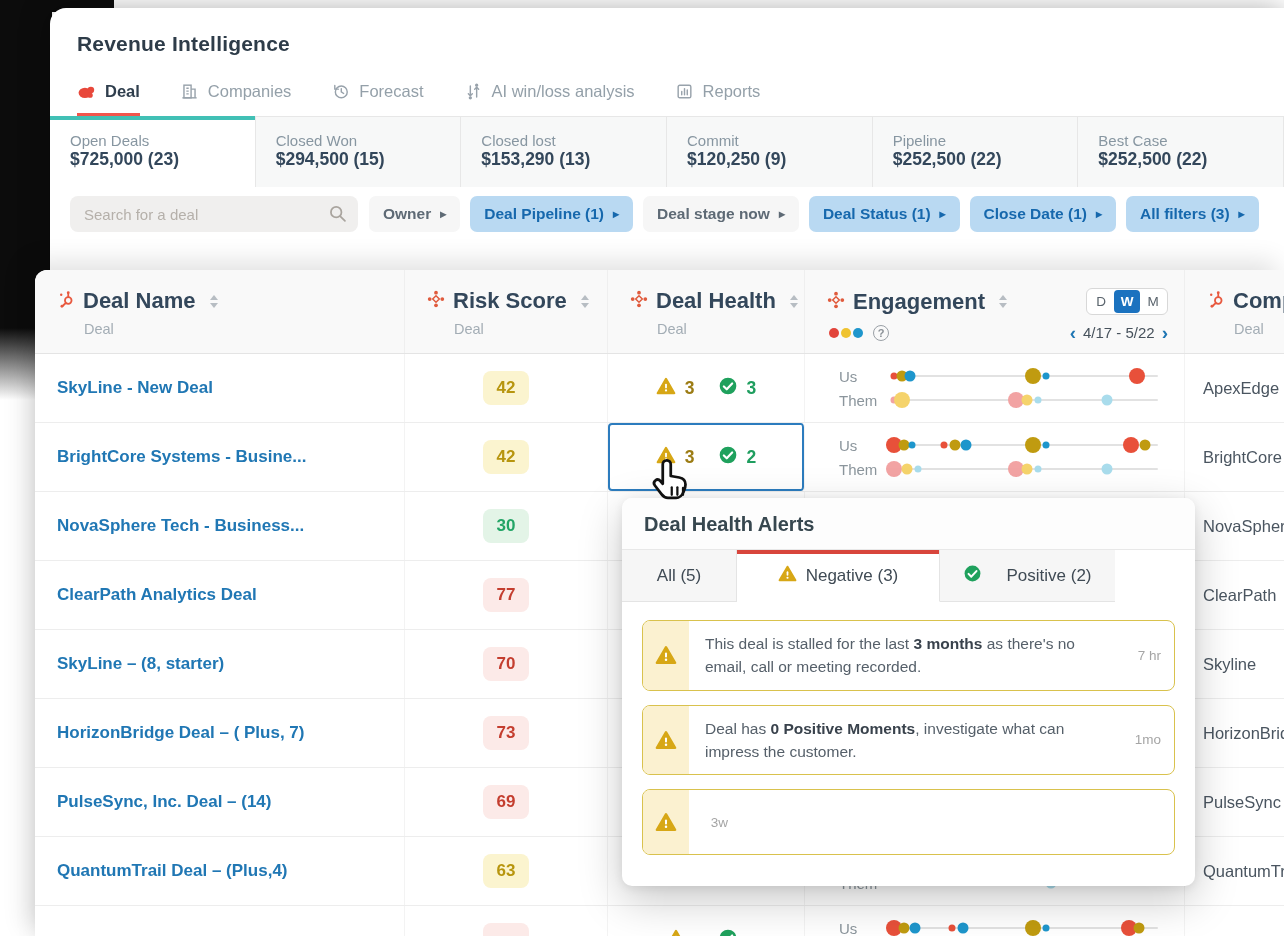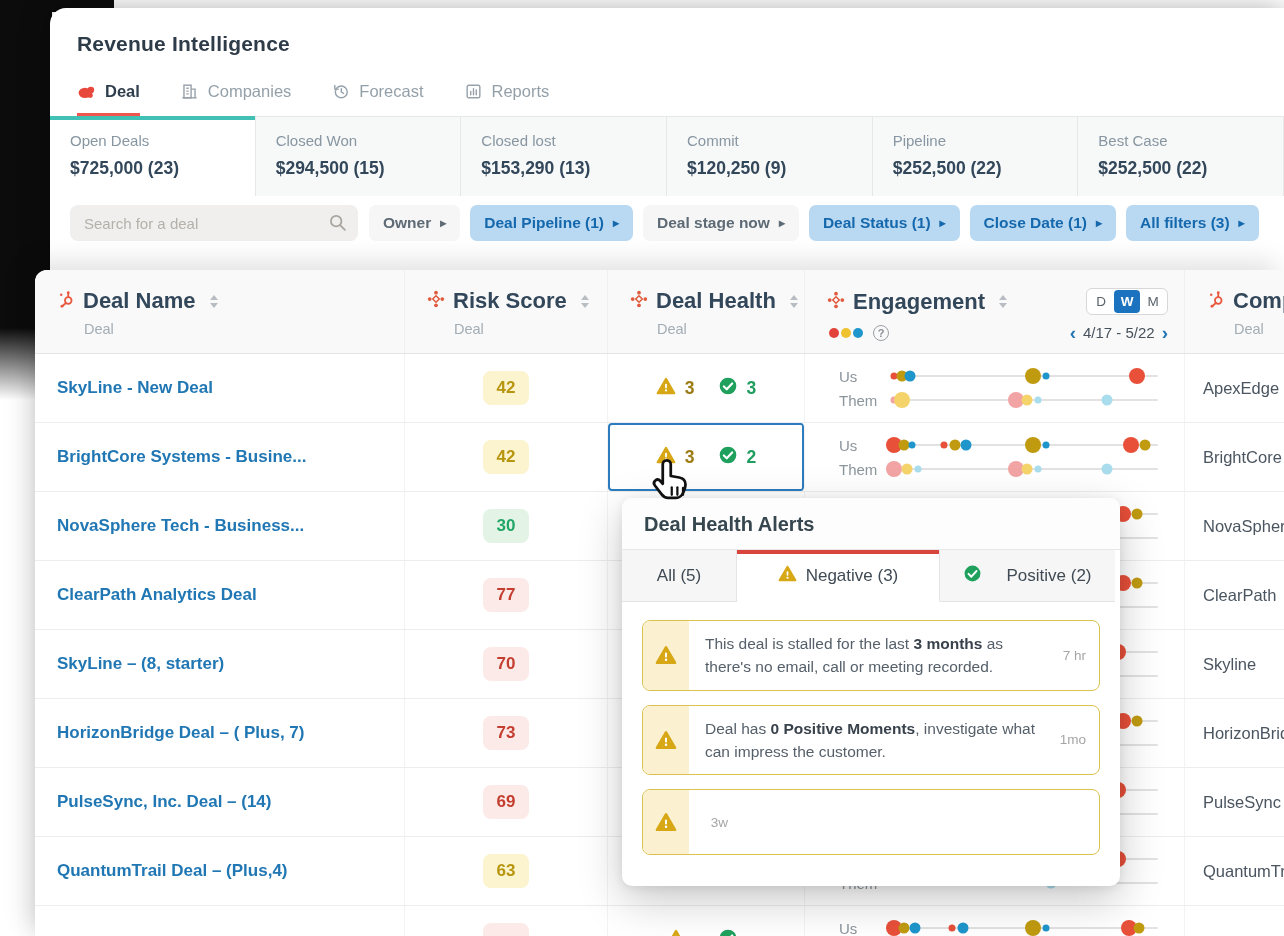--- a/index.html
+++ b/index.html
@@ -19,21 +19,21 @@
   .tabs { display:flex; gap:40px; margin:26px 0 0 27px; align-items:flex-end; }
   .tab { display:flex; align-items:center; gap:9px; font-size:16.5px; color:#94a0a9;
     padding-bottom:12px; border-bottom:3.5px solid transparent; cursor:pointer; }
   .tab.active { color:#2f3e4d; font-weight:700; border-bottom-color:var(--tab-underline); }
   .tab svg { display:block; }
 
   .cards { display:flex; background:#f7f8f8; }
   .card { width:213px; min-width:170px; padding:16px 20px 17px; background:#f7f8f8;
     border-right:1px solid #e7e7e7; box-shadow:inset 0 1px 0 #e7e7e7; cursor:pointer; }
   .card.active { background:#fff; box-shadow:inset 0 4px 0 var(--accent-teal); }
-  .card .clabel { font-size:15px; color:#8796a1; margin-bottom:9px; }
+  .card .clabel { font-size:15px; color:#8796a1; }
   .card .cvalue { font-size:17.5px; font-weight:700; color:#33475b; }
 
   .filterbar { display:flex; align-items:center; gap:11px; padding:9px 0 0 20px; }
   .search { position:relative; width:288px; height:36px; background:#f0efee; border-radius:8px; }
   .search input { width:100%; height:100%; background:transparent; border:none; outline:none;
     font-size:15px; color:#555; padding:0 36px 0 14px; font-family:inherit; }
   .search input::placeholder { color:#b5b0aa; }
   .search .sicon { position:absolute; right:10px; top:7px; }
   .chips { display:flex; gap:10px;align-items:center; }
   .chip { height:36px; padding:0 14px; border-radius:7px; display:flex; align-items:center; gap:9px;
@@ -89,21 +89,21 @@
   .hcnt.neg { color:#9c7c14; margin-right:14px; }
   .hcnt.pos { color:#1f9e5f; }
   .c-eng { display:block; padding:10px 20px 0 34px; }
   .eng-row { display:flex; align-items:center; height:24px; }
   .eng-label { width:52px; font-size:15px; color:#8b959c; }
   .eng-line { flex:1; height:2px; background:#e2e2e2; border-radius:1px; position:relative; margin-right:6px; }
   .dot { position:absolute; top:50%; transform:translate(-50%,-50%); border-radius:50%; }
   .c-company { padding-left:18px; font-size:16.5px; color:#4a5560; white-space:nowrap; }
 
   
-  .popup { position:absolute; left:622px; top:498px; width:498px; height:388px; background:#fff;
+  .popup { position:absolute; left:622px; top:498px; width:573px; height:388px; background:#fff;
     border-radius:10px; box-shadow:0 14px 44px rgba(0,0,0,.22), 0 2px 10px rgba(0,0,0,.08);
     z-index:30; overflow:hidden; }
   .popup-title { padding:15px 22px 13px; font-size:20px; font-weight:700; color:#37474f;
     border-bottom:1px solid #e8e8e8; background:#fdfdfd; }
   .popup-tabs { display:flex; height:52px; }
   .ptab { display:flex; align-items:center; justify-content:center; gap:9px; font-size:17px; color:#3f4a54;
     background:#f6f6f6; border-right:1px solid #e4e4e4; border-bottom:1px solid #e4e4e4; cursor:pointer; }
   .ptab:last-child { border-right:none;gap:24px; }
   .ptab.active { background:#fff; border-bottom-color:transparent; box-shadow:inset 0 4px 0 #d8453c; }
   .popup-body { padding:18px 20px; display:flex; flex-direction:column; gap:14px; }
@@ -150,20 +150,33 @@
       </div>
       <div class="tab">
         <span>
           <svg width="19" height="19" viewBox="0 0 24 24" fill="none" stroke="#98a2ab" stroke-width="1.8" stroke-linecap="round">
             <circle cx="13" cy="12.5" r="7.5"></circle>
             <path d="M13 8.5 v4 l3 2"></path>
             <path d="M4.8 4.5 L4.8 9 L9.3 9"></path>
           </svg>
         </span>
         <span>Forecast</span>
+      </div>
+      <div class="tab">
+        <span>
+          <svg width="19" height="19" viewBox="0 0 24 24" fill="none" stroke="#98a2ab" stroke-width="1.8" stroke-linecap="round">
+            <path d="M8 5 v12"></path>
+            <path d="M5.5 14.8 L8 17.3 L10.5 14.8"></path>
+            <path d="M16 19 V7"></path>
+            <path d="M13.5 9.2 L16 6.7 L18.5 9.2"></path>
+            <circle cx="8" cy="20" r="1.2" fill="#98a2ab"></circle>
+            <circle cx="16" cy="4" r="1.2" fill="#98a2ab"></circle>
+          </svg>
+        </span>
+        <span>AI win/loss analysis</span>
       </div>
       <div class="tab">
         <span>
           <svg width="19" height="19" viewBox="0 0 24 24" fill="none" stroke="#98a2ab" stroke-width="1.8">
             <rect x="4" y="4" width="16" height="16" rx="2"></rect>
             <g stroke-linecap="round">
               <path d="M8.5 16 v-4"></path>
               <path d="M12 16 V8.5"></path>
               <path d="M15.5 16 v-6"></path>
             </g>

